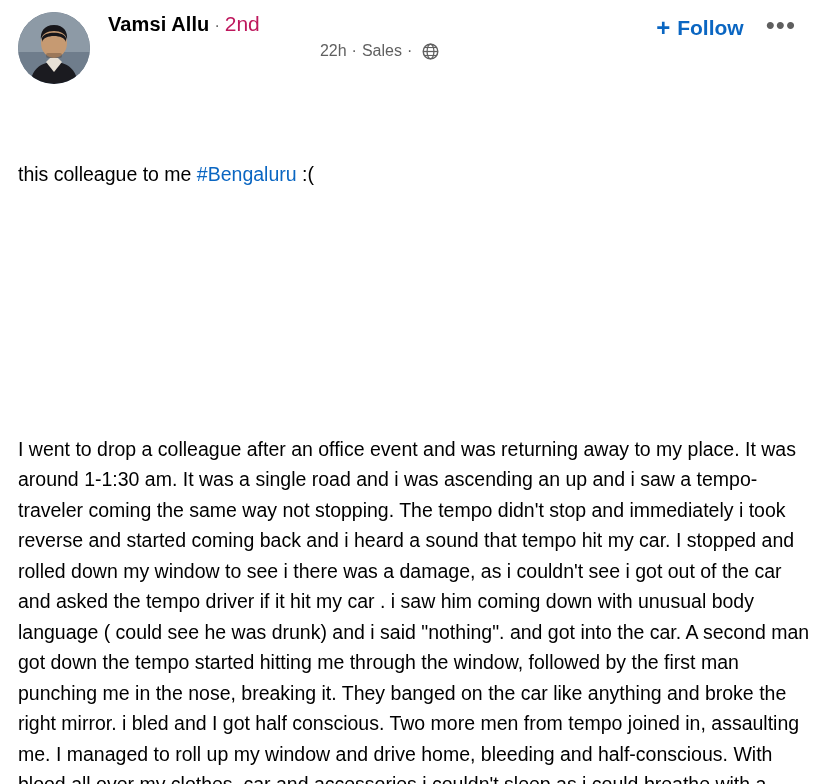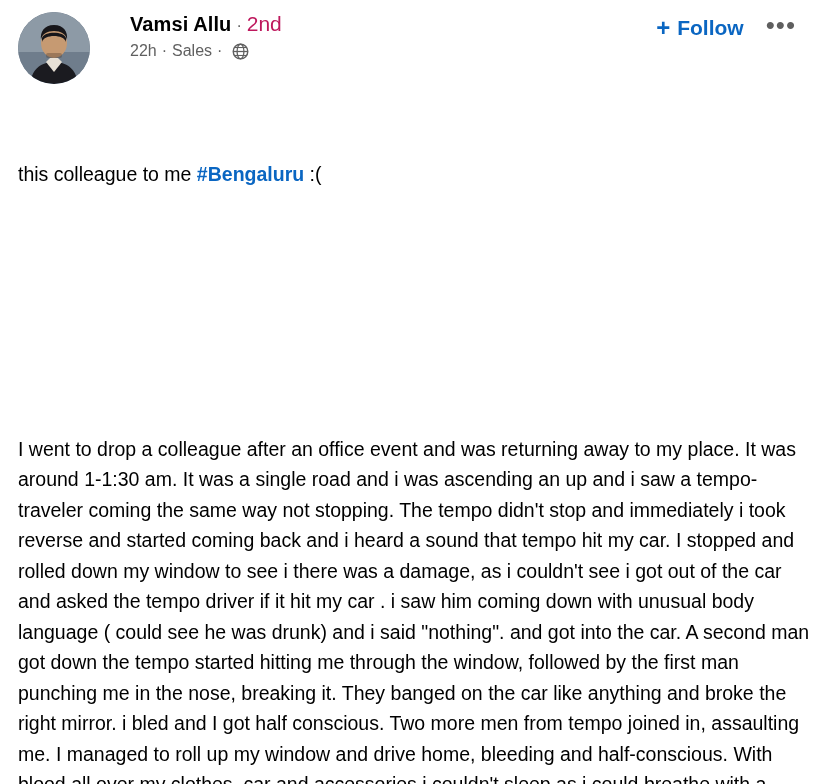--- a/index.html
+++ b/index.html
@@ -17,21 +17,20 @@
   .post {
     width: 828px;
     box-sizing: border-box;
     padding: 0;
   }
   .post-header {
     display: flex;
     align-items: flex-start;
     padding: 12px 18px 0 18px;
     box-sizing: border-box;
-    gap: 22px;
   }
   .avatar {
     width: 72px;
     height: 72px;
     border-radius: 50%;
     flex: 0 0 72px;
     overflow: hidden;
     position: relative;
     background: #6c7b8b;
   }
@@ -71,20 +70,21 @@
     max-width: 530px;
     line-height: 20px;
   }
   .meta-line {
     display: flex;
     align-items: center;
     font-size: 16px;
     color: #5f5f5f;
     margin-top: 5px;
     line-height: 20px;
+    justify-content: center;
   }
   .globe-icon {
     display: inline-block;
     margin-left: 4px;
     line-height: 0;
   }
   .header-actions {
     display: flex;
     align-items: flex-start;
     flex: 0 0 auto;
@@ -123,21 +123,21 @@
   .post-body {
     padding: 14px 18px 0 18px;
     font-size: 19.5px;
     line-height: 30.5px;
     color: #000000;
     white-space: pre-wrap;
     word-wrap: break-word;
   }
   .hashtag {
     color: #0a66c2;
-    font-weight: bold;
+    font-weight: normal;
     cursor: pointer;
   }
   .body-block { margin: 0; }
   .blank-line { height: 30.5px; }
 </style>
 </head>
 <body>
 
 <div class="post">
 

